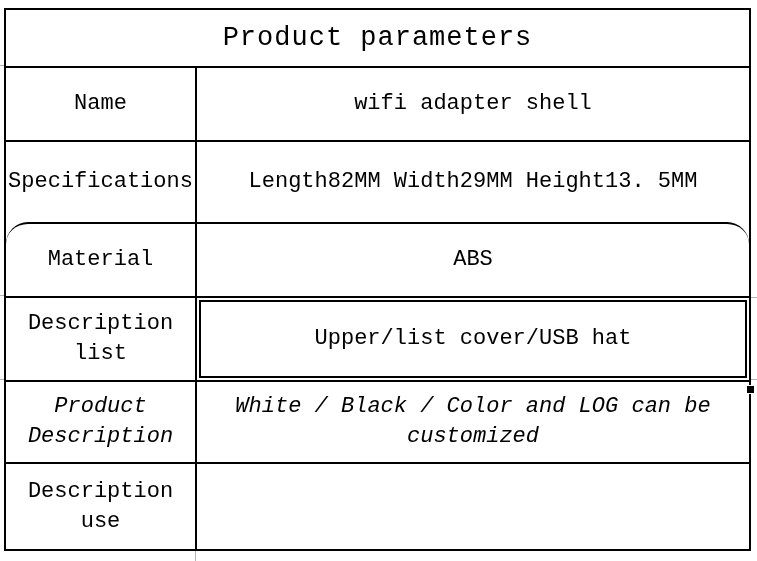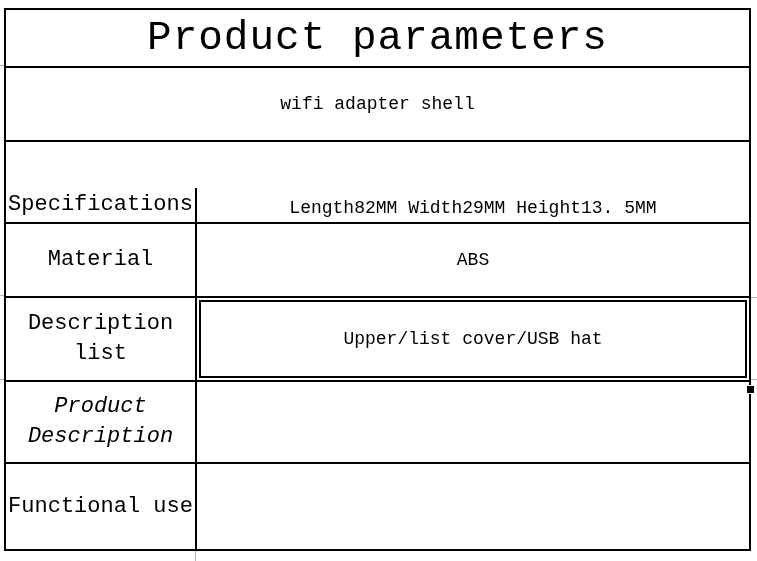--- a/index.html
+++ b/index.html
@@ -29,21 +29,21 @@
     flex-direction: row;
     box-sizing: border-box;
     border-top: 2px solid #000;
   }
   .row.title-row { border-top: none; }
   .title-cell {
     flex: 1;
     display: flex;
     align-items: center;
     justify-content: center;
-    font-size: 41px;
+    font-size: 27px;
     letter-spacing: 1px;
     white-space: nowrap;
     text-align: center;
   }
   .label-cell {
     width: 191px;
     box-sizing: border-box;
     border-right: 2px solid #000;
     display: flex;
     align-items: center;
@@ -53,30 +53,30 @@
     line-height: 1.35;
     padding: 2px 1px;
   }
   .value-cell {
     flex: 1;
     position: relative;
     display: flex;
     align-items: center;
     justify-content: center;
     text-align: center;
-    font-size: 18px;
+    font-size: 22px;
     line-height: 1.35;
     padding: 2px 12px;
     box-sizing: border-box;
   }
   
   .r-title { height: 56px; }
   .r-name { height: 74px; }
-  .r-specs { height: 82px; align-items: flex-end; }
-  .r-material { height: 74px; }
+  .r-specs { height: 82px; }
+  .r-material { height: 74px; border-radius: 22px; }
   .r-accessories { height: 84px; }
   .r-description { height: 82px; font-style: italic; }
   .r-functional { height: 87px; }
   
   .selected-cell {
     box-shadow: inset 0 0 0 2px #fff, inset 0 0 0 4px #000;
   }
   .fill-handle {
     position: absolute;
     right: -5px;
@@ -101,20 +101,21 @@
 
 <div class="canvas">
 
   <div class="param-table">
 
     <div class="row title-row r-title">
       <div class="title-cell">Product parameters</div>
     </div>
 
     <div class="row r-name">
+      <div class="label-cell">Name</div>
       <div class="value-cell">wifi adapter shell</div>
     </div>
 
     <div class="row r-specs">
       <div class="label-cell">Specifications</div>
       <div class="value-cell">Length82MM Width29MM Height13. 5MM</div>
     </div>
 
     <div class="row r-material">
       <div class="label-cell">Material</div>
@@ -122,24 +123,25 @@
     </div>
 
     <div class="row r-accessories">
       <div class="label-cell">Description list</div>
       <div class="value-cell selected-cell">Upper/list cover/USB hat</div>
       <div class="fill-handle" style="position:absolute; left:740px; top:375px; right:auto; bottom:auto;"></div>
     </div>
 
     <div class="row r-description">
       <div class="label-cell">Product Description</div>
+      <div class="value-cell">White / Black / Color and LOG can be customized</div>
     </div>
 
     <div class="row r-functional">
-      <div class="label-cell">Functional use</div>
+      <div class="label-cell">Description use</div>
     </div>
 
   </div>
 
   <div class="grid-stub stub-left-1"></div>
   <div class="grid-stub stub-left-2"></div>
   <div class="grid-stub stub-left-3"></div>
   <div class="grid-stub stub-right-1"></div>
   <div class="grid-stub stub-right-2"></div>
   <div class="grid-stub stub-bottom-v"></div>

